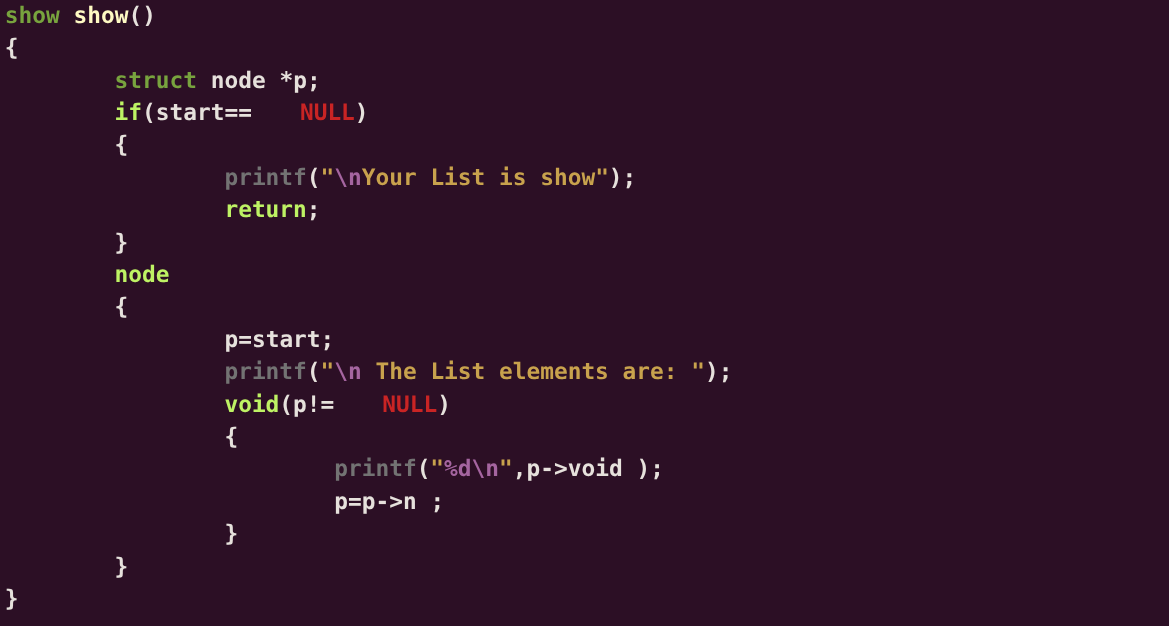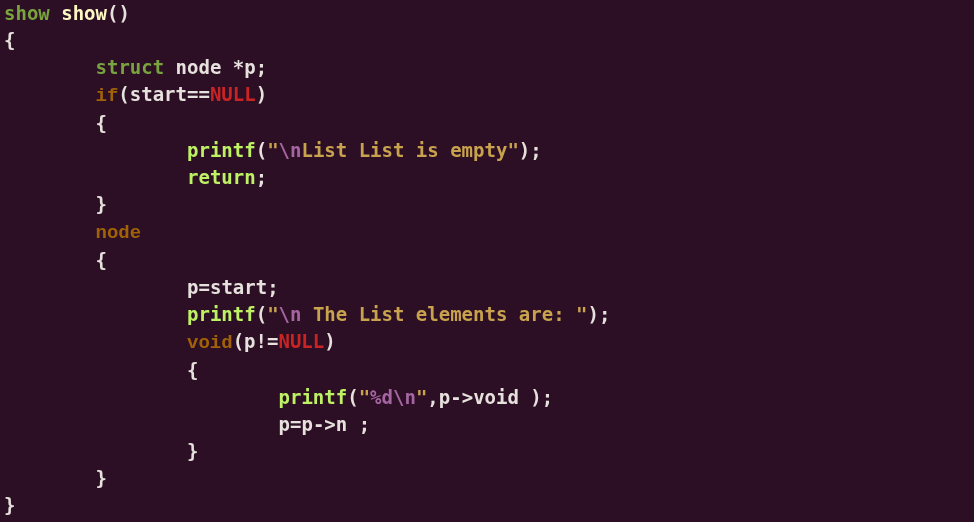--- a/index.html
+++ b/index.html
@@ -16,38 +16,38 @@
     overflow: hidden;
   }
   pre {
     margin: 0;
     padding: 0 0 0 4px;
     white-space: pre;
   }
   .kw-type   { color: #78a33e; }   
   .fn        { color: #fef9c3; }
   .ident     { color: #e6e1dc; }
-  .kw-flow   { color: #a16207; font-family: Liberation Mono, monospace; }   
+  .kw-flow   { color: #bef264; }   
   .kw-ret    { color: #bef264; }   
-  .kw-null   { color: #c92424; }   
-  .call      { color: #bef264; }   
+  .kw-null   { color: #c92424; margin-left: 40px; }   
+  .call      { color: #737373; }   
   .str       { color: #c8a24d; }   
   .esc       { color: #a565a0; }   
   .punct     { color: #e6e1dc; }
   .op        { color: #e6e1dc; }
 </style>
 </head>
 <body>
 
 <pre><span class="kw-type">show</span><span class="punct"> </span><span class="fn">show</span><span class="punct">(</span><span class="punct">)</span>
 <span class="punct">{</span>
         <span class="kw-type">struct</span><span class="punct"> </span><span class="ident">node</span><span class="punct"> </span><span class="op">*</span><span class="ident">p</span><span class="punct">;</span>
         <span class="kw-flow">if</span><span class="punct">(</span><span class="ident">start</span><span class="op">==</span><span class="kw-null">NULL</span><span class="punct">)</span>
         <span class="punct">{</span>
-                <span class="call">printf</span><span class="punct">(</span><span class="str">"</span><span class="esc">\n</span><span class="str">List List is empty</span><span class="str">"</span><span class="punct">)</span><span class="punct">;</span>
+                <span class="call">printf</span><span class="punct">(</span><span class="str">"</span><span class="esc">\n</span><span class="str">Your List is show</span><span class="str">"</span><span class="punct">)</span><span class="punct">;</span>
                 <span class="kw-ret">return</span><span class="punct">;</span>
         <span class="punct">}</span>
         <span class="kw-flow">node</span>
         <span class="punct">{</span>
                 <span class="ident">p</span><span class="op">=</span><span class="ident">start</span><span class="punct">;</span>
                 <span class="call">printf</span><span class="punct">(</span><span class="str">"</span><span class="esc">\n</span><span class="str"> The List elements are: </span><span class="str">"</span><span class="punct">)</span><span class="punct">;</span>
                 <span class="kw-flow">void</span><span class="punct">(</span><span class="ident">p</span><span class="op">!=</span><span class="kw-null">NULL</span><span class="punct">)</span>
                 <span class="punct">{</span>
                         <span class="call">printf</span><span class="punct">(</span><span class="str">"</span><span class="esc">%d</span><span class="esc">\n</span><span class="str">"</span><span class="punct">,</span><span class="ident">p</span><span class="op">-&gt;</span><span class="ident">void</span><span class="punct"> </span><span class="punct">)</span><span class="punct">;</span>
                         <span class="ident">p</span><span class="op">=</span><span class="ident">p</span><span class="op">-&gt;</span><span class="ident">n</span><span class="punct"> </span><span class="punct">;</span>

